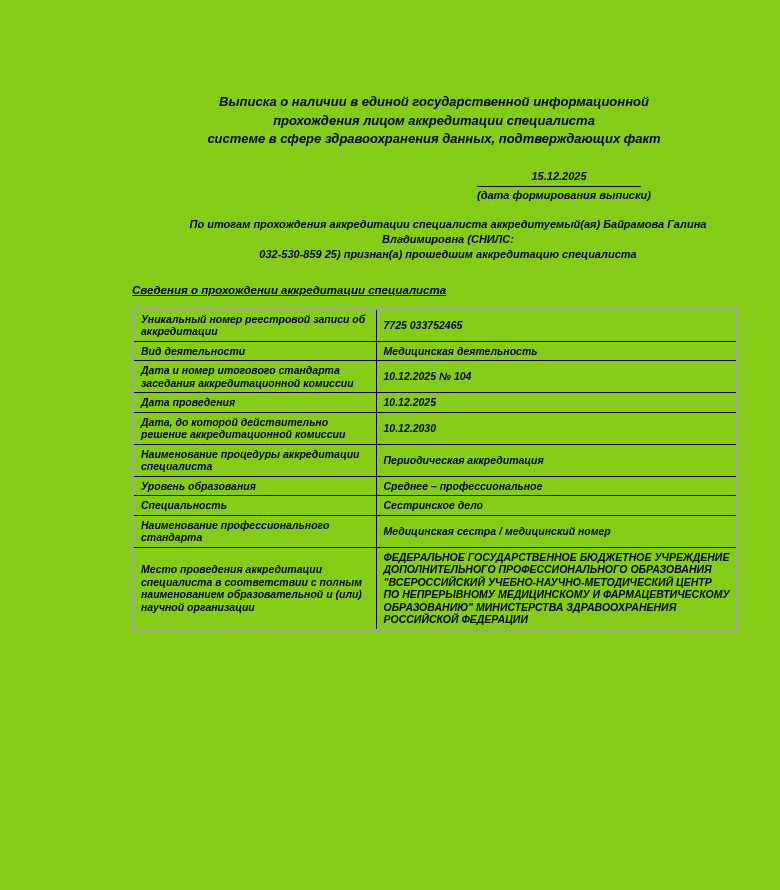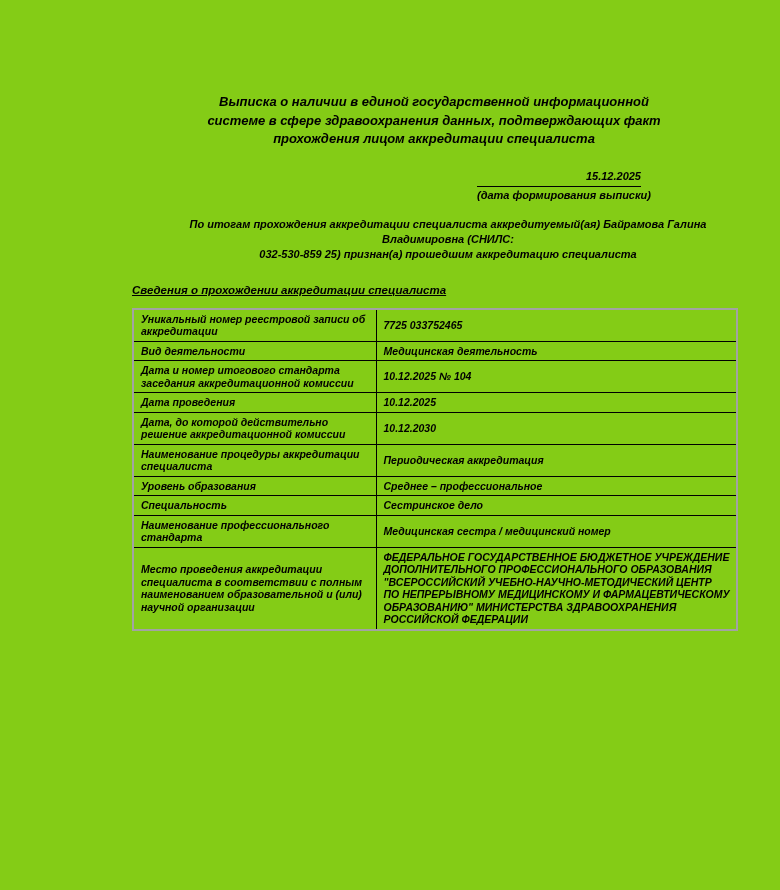--- a/index.html
+++ b/index.html
@@ -19,21 +19,21 @@
 
   .title {
     font-size: 13px;
     line-height: 18.5px;
     text-align: center;
   }
 
   .date-block {
     width: 164px;
     margin: 21px 0 0 345px;
-    text-align: right;
+    text-align: center;
     font-size: 11px;
   }
   .date-value {
     line-height: 13px;
     padding-bottom: 3px;
     border-bottom: 1.5px solid #000000;
   }
   .date-caption {
     line-height: 13px;
     padding-top: 2px;
@@ -80,22 +80,22 @@
   col.c2 { width: 361px; }
 </style>
 </head>
 <body>
 
 <div class="page">
   <div class="content">
 
     <div class="title">
       <div>Выписка о наличии в единой государственной информационной</div>
+      <div>прохождения лицом аккредитации специалиста</div>
       <div>системе в сфере здравоохранения данных, подтверждающих факт</div>
-      <div>прохождения лицом аккредитации специалиста</div>
     </div>
 
     <div class="date-block">
       <div class="date-value">15.12.2025</div>
       <div class="date-caption">(дата формирования выписки)</div>
     </div>
 
     <div class="intro">
       <div>По итогам прохождения аккредитации специалиста аккредитуемый(ая) Байрамова Галина Владимировна (СНИЛС:</div>
       <div>032-530-859 25) признан(а) прошедшим аккредитацию специалиста</div>

